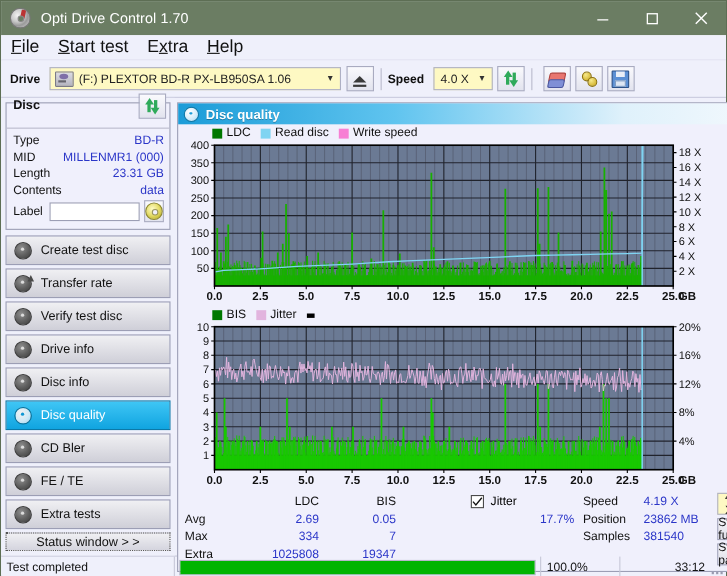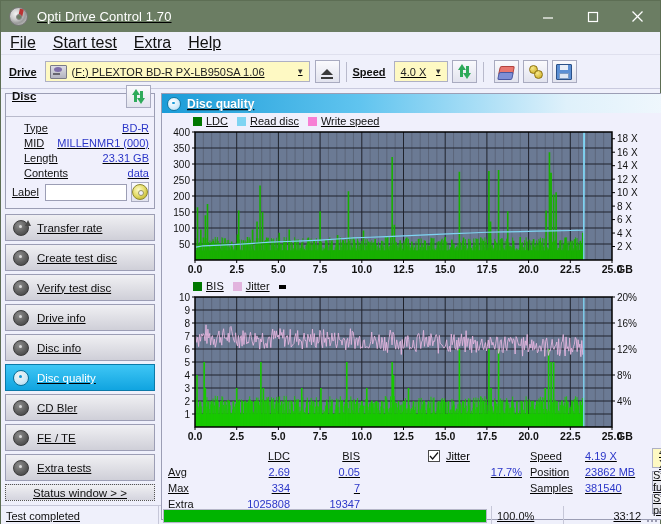--- a/index.html
+++ b/index.html
@@ -8,21 +8,20 @@
     font-family:"Liberation Sans",sans-serif;
     font-size:11px;
     background:#eceef8;
     -webkit-font-smoothing:antialiased;
   }
   #app{
     position:relative;width:661px;height:524px;
     box-sizing:border-box;
     border:1px solid #5d6e54;
     background:#eff0fb;
-    text-decoration:underline;
   }
   
   .titlebar{
     height:31px;background:#6b7d63;display:flex;align-items:center;
     padding-left:8px;box-sizing:border-box;
   }
   .app-icon{
     width:17px;height:17px;border-radius:50%;
     background:radial-gradient(circle at 35% 35%,#f2f2f2 0%,#c8c8c8 38%,#9a9a9a 60%,#d8d8d8 100%);
     border:1px solid #777;position:relative;flex:0 0 auto;
@@ -142,21 +141,21 @@
     border:1px solid #9c9eb5;background:#f0f0fc;box-sizing:border-box;
   }
   .disc-head{
     display:flex;align-items:center;padding:2px 3px 20px 6px;height:22px;
     box-sizing:border-box;border-bottom:1px solid #b9bacc;
   }
   .disc-head-title{font-weight:bold;font-size:11.5px;color:#111;}
   .disc-head .tb-btn{margin-left:auto;}
   .disc-rows{padding:3px 5px 4px 6px;}
   .drow{display:flex;height:15px;align-items:center;font-size:11px;}
-  .drow .k{color:#111;margin-left:12px;}
+  .drow .k{color:#111;}
   .drow .v{margin-left:auto;color:#2b36c8;}
   .label-row{display:flex;align-items:center;margin-top:2px;padding-bottom:2px;}
   .label-row .k{color:#111;font-size:11px;}
   .label-input{
     margin-left:6px;width:82px;height:17px;border:1px solid #9c9eb5;background:#fff;
     box-sizing:border-box;
   }
   .disc-btn{
     width:21px;height:20px;margin-left:4px;border:1px solid #a9abc0;
     background:linear-gradient(#fafafd,#e2e3ee);display:flex;align-items:center;justify-content:center;
@@ -396,28 +395,28 @@
             <input class="label-input" type="text" value="" style="">
             <div class="disc-btn">
               <span class="cd-ico"></span>
             </div>
           </div>
         </div>
       </div>
 
       <div class="nav">
         <div class="nav-btn">
+          <span class="nav-ico"></span>
+          <span>Create test disc</span>
+        </div>
+        <div class="nav-btn">
           <span class="nav-ico">
               <i class="flash"></i>
             </span>
           <span>Transfer rate</span>
-        </div>
-        <div class="nav-btn">
-          <span class="nav-ico"></span>
-          <span>Create test disc</span>
         </div>
         <div class="nav-btn">
           <span class="nav-ico"></span>
           <span>Verify test disc</span>
         </div>
         <div class="nav-btn">
           <span class="nav-ico"></span>
           <span>Drive info</span>
         </div>
         <div class="nav-btn">

